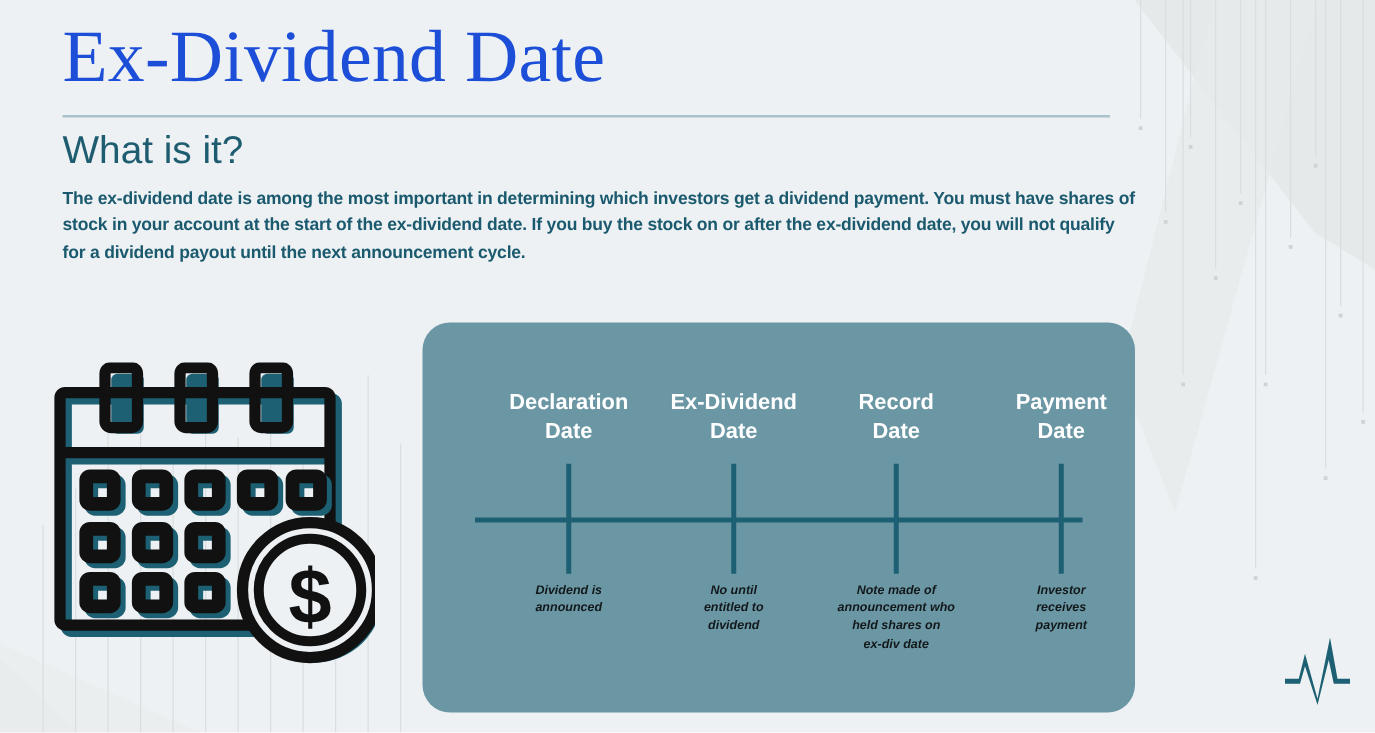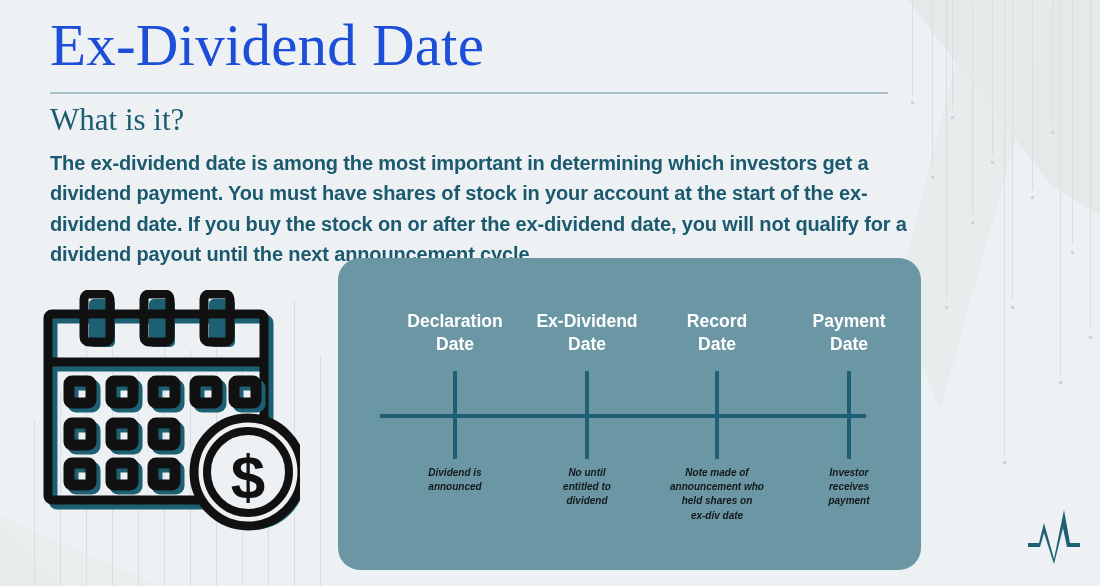--- a/index.html
+++ b/index.html
@@ -80,31 +80,31 @@
     left: 50px;
     top: 92px;
     width: 838px;
     height: 2px;
     background: #a9c2cb;
   }
   .subtitle {
     position: absolute;
     left: 50px;
     top: 102px;
-    font-family: Liberation Serif, serif;
+    font-family: Liberation Sans, sans-serif;
     font-size: 31px;
     color: #1e5c70;
     white-space: nowrap;
   }
   .body-copy {
     position: absolute;
     left: 50px;
     top: 148px;
     width: 860px;
-    font-size: 20px;
+    font-size: 14px;
     font-weight: bold;
     line-height: 1.52;
     color: #1b5a6e;
     letter-spacing: -.15px;
   }
 
   
   .cal-wrap {
     position: absolute;
     left: 38px;
@@ -116,21 +116,20 @@
 
   
   .panel {
     position: absolute;
     left: 338px;
     top: 258px;
     width: 570px;
     height: 312px;
     background: #6b97a5;
     border-radius: 22px;
-    padding-left: 13px;
   }
   .tl-axis {
     position: absolute;
     left: 42px;
     top: 156px;
     width: 486px;
     height: 4px;
     background: #1d6073;
   }
   .tick {

